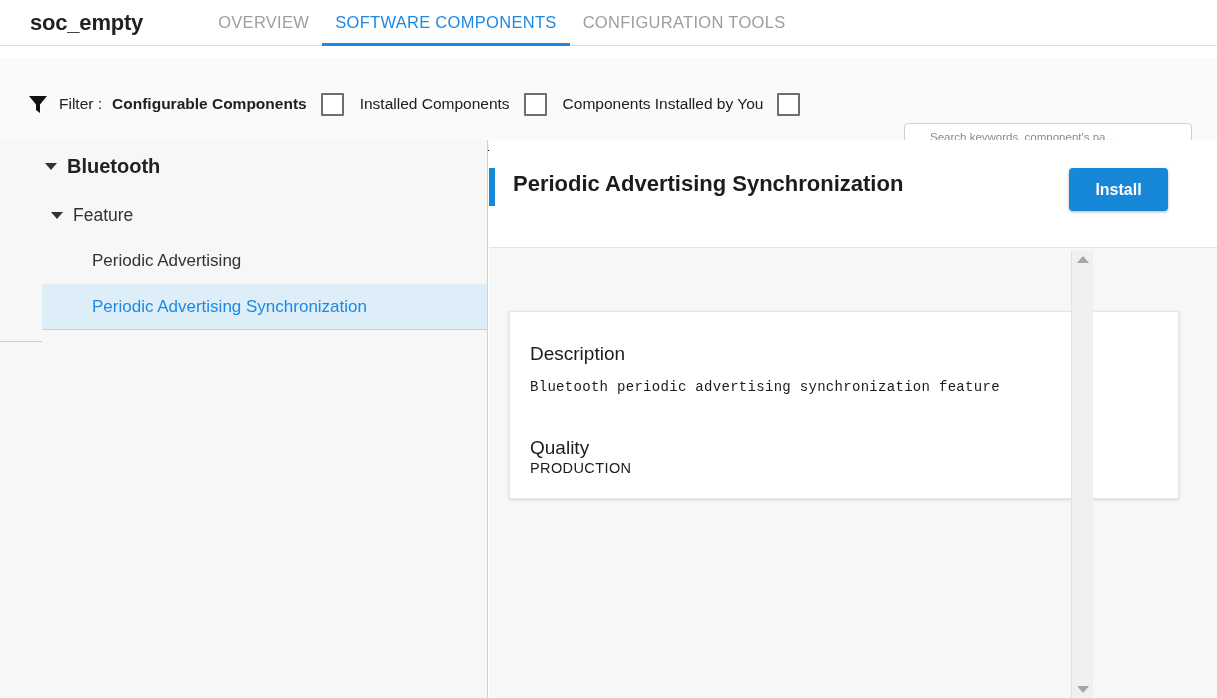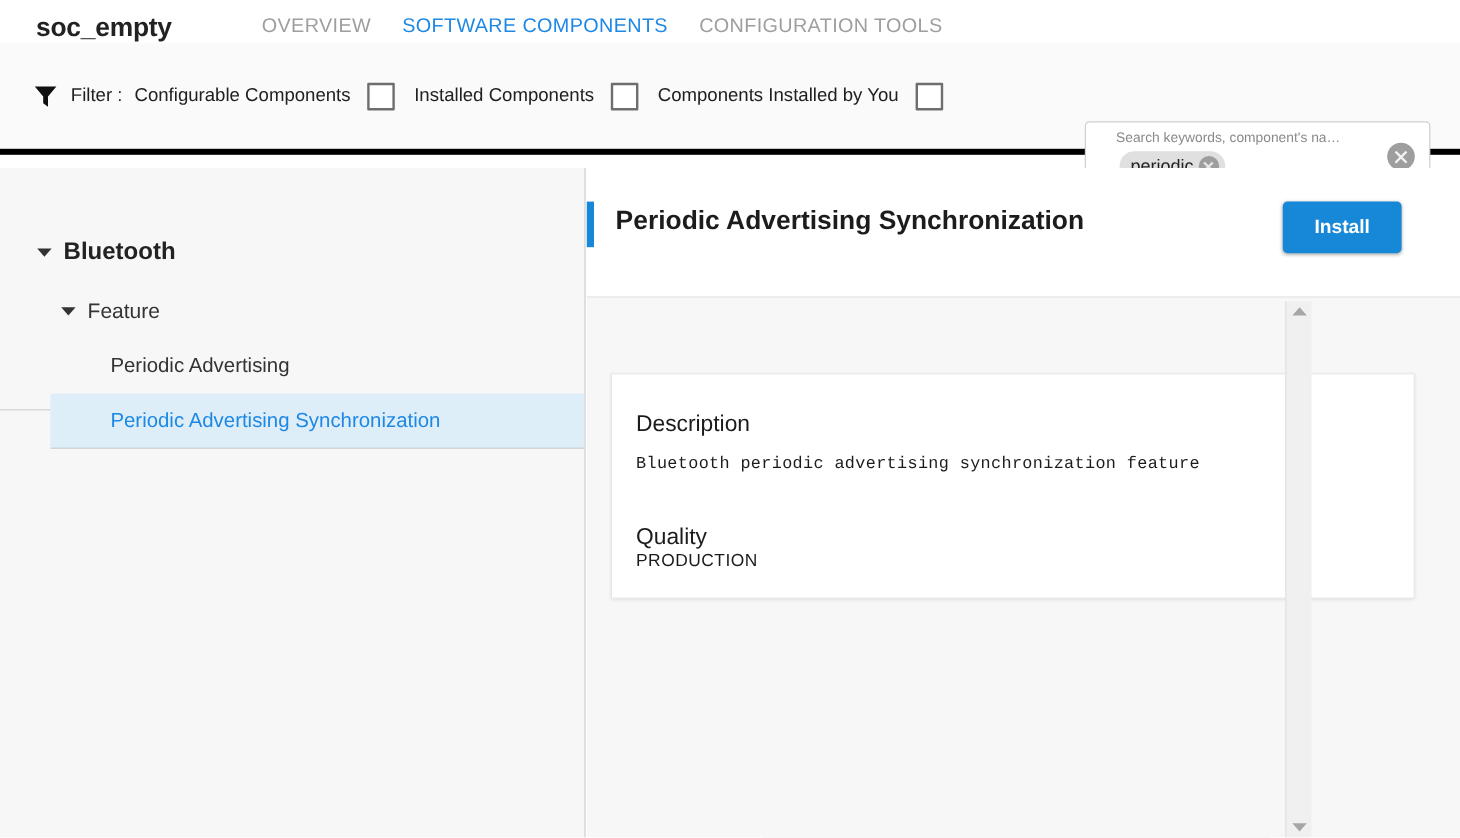--- a/index.html
+++ b/index.html
@@ -36,31 +36,31 @@
     font-family: "Liberation Sans", sans-serif;
   }
   .tab.active { color: #1e88e5; }
   .tab.active::after {
     content: ""; position: absolute; left: 0; right: 0; bottom: 0;
     height: 3px; background: #1e88e5;
   }
 
   
   .filterbar {
-    position: absolute; left: 0; top: 36px; width: 1217px; height: 93px;
+    position: absolute; left: 0; top: 58px; width: 1217px; height: 93px;
     background: #fafafa;
-    border-bottom: 5px solid #000000;
+    border-bottom: 1px solid #000000;
     display: flex; align-items: center;
   }
   .filter-icon { margin-left: 27px; width: 22px; height: 22px; display:block; }
   .filter-label {
     margin-left: 10px; font-size: 15.5px; color: #202020; white-space: nowrap;
   }
   .filter-item { display: flex; align-items: center; margin-left: 16px; }
-  .filter-item.first { margin-left: 10px; }
+  .filter-item.first { margin-left: 10px; font-weight: bold; }
   .filter-item-text { font-size: 15.5px; color: #202020; white-space: nowrap; }
   .checkbox {
     width: 23px; height: 23px; margin-left: 14px;
     border: 2px solid #6e6e6e; background: #ffffff;
     border-radius: 1px; cursor: pointer;
   }
 
   
   .searchbox {
     position: absolute; left: 904px; top: 65px;
@@ -110,21 +110,21 @@
     background: #f7f7f7;
     border-right: 1px solid #d0d0d0;
     overflow: hidden;
   }
   .tree-node { display: flex; align-items: center; cursor: pointer; }
   .caret {
     width: 0; height: 0; flex: 0 0 auto;
     border-left: 6px solid transparent; border-right: 6px solid transparent;
     border-top: 7px solid #333333;
   }
-  .node-root { height: 52px; padding-left: 31px; margin-top: 44px; }
+  .node-root { height: 52px; padding-left: 45px; }
   .node-root .label {
     margin-left: 10px; font-size: 20px; font-weight: bold; color: #222222;
   }
   .node-group { height: 46px; padding-left: 51px; }
   .node-group .label { margin-left: 10px; font-size: 17.5px; color: #333333; }
   .node-leaf {
     height: 46px; padding-left: 92px; align-items: center;
   }
   .node-leaf .label { font-size: 17px; color: #333333; }
   .node-leaf.selected {

